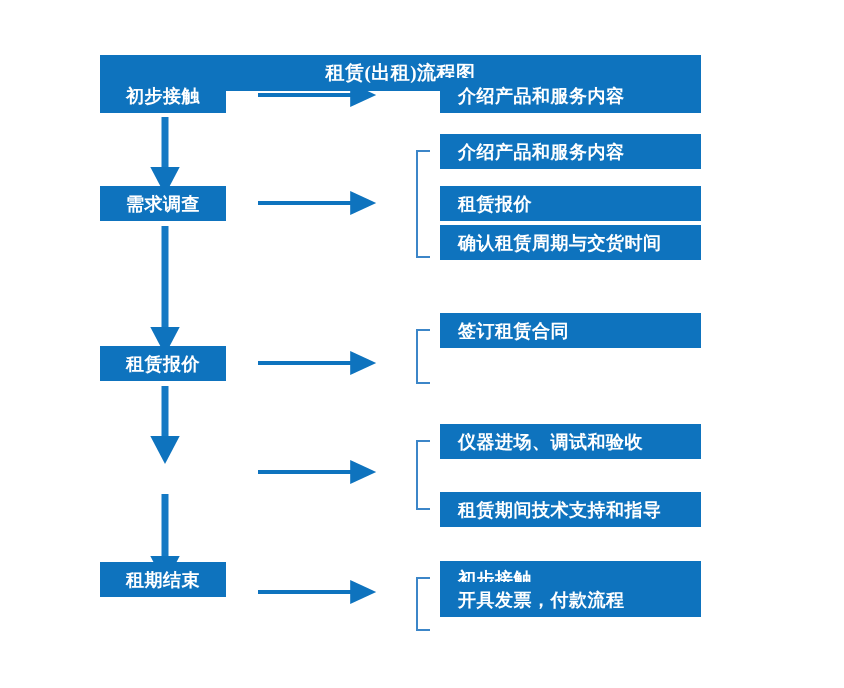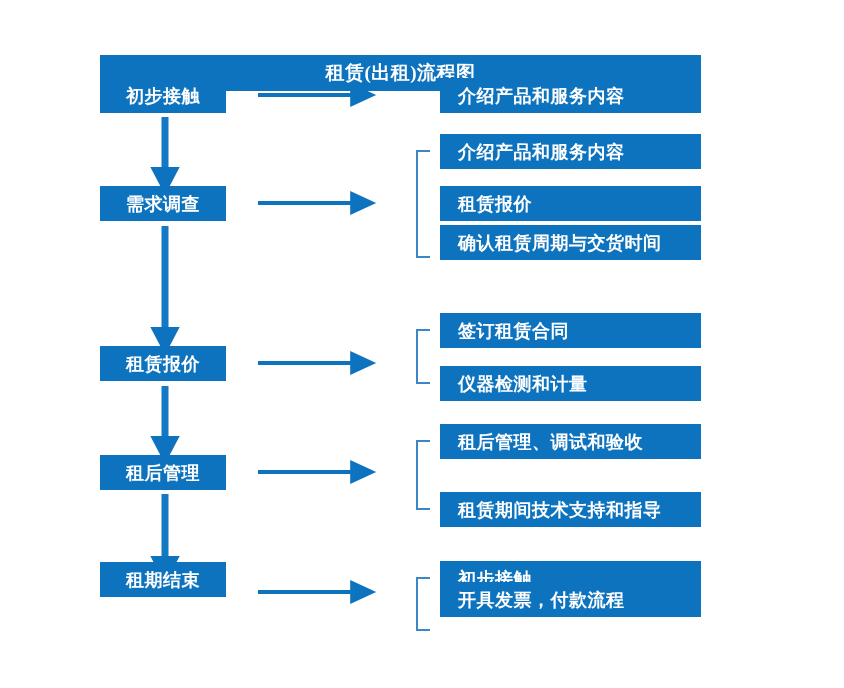--- a/index.html
+++ b/index.html
@@ -110,27 +110,25 @@
       <path d="M430,441 L417,441 L417,509 L430,509"></path>
       <path d="M430,578 L417,578 L417,630 L430,630"></path>
     </g>
   </svg>
 
   <div class="box title-bar">租赁(出租)流程图</div>
 
   <div class="box stage-box" style="top:78px">初步接触</div>
   <div class="box stage-box" style="top:186px">需求调查</div>
   <div class="box stage-box" style="top:346px">租赁报价</div>
-  <div class="box stage-box" style="top:455px">租后管理</div>
   <div class="box stage-box" style="top:562px">租期结束</div>
 
   <div class="box detail-box" style="top:78px">介绍产品和服务内容</div>
   <div class="box detail-box" style="top:134px">介绍产品和服务内容</div>
   <div class="box detail-box" style="top:186px">租赁报价</div>
   <div class="box detail-box" style="top:225px">确认租赁周期与交货时间</div>
   <div class="box detail-box" style="top:313px">签订租赁合同</div>
-  <div class="box detail-box" style="top:366px">仪器检测和计量</div>
-  <div class="box detail-box" style="top:424px">租后管理、调试和验收</div>
+  <div class="box detail-box" style="top:424px">仪器进场、调试和验收</div>
   <div class="box detail-box" style="top:492px">租赁期间技术支持和指导</div>
   <div class="box detail-box" style="top:561px">初步接触</div>
   <div class="box detail-box" style="top:582px">开具发票，付款流程</div>
 
 </div>
 
 </body></html>

